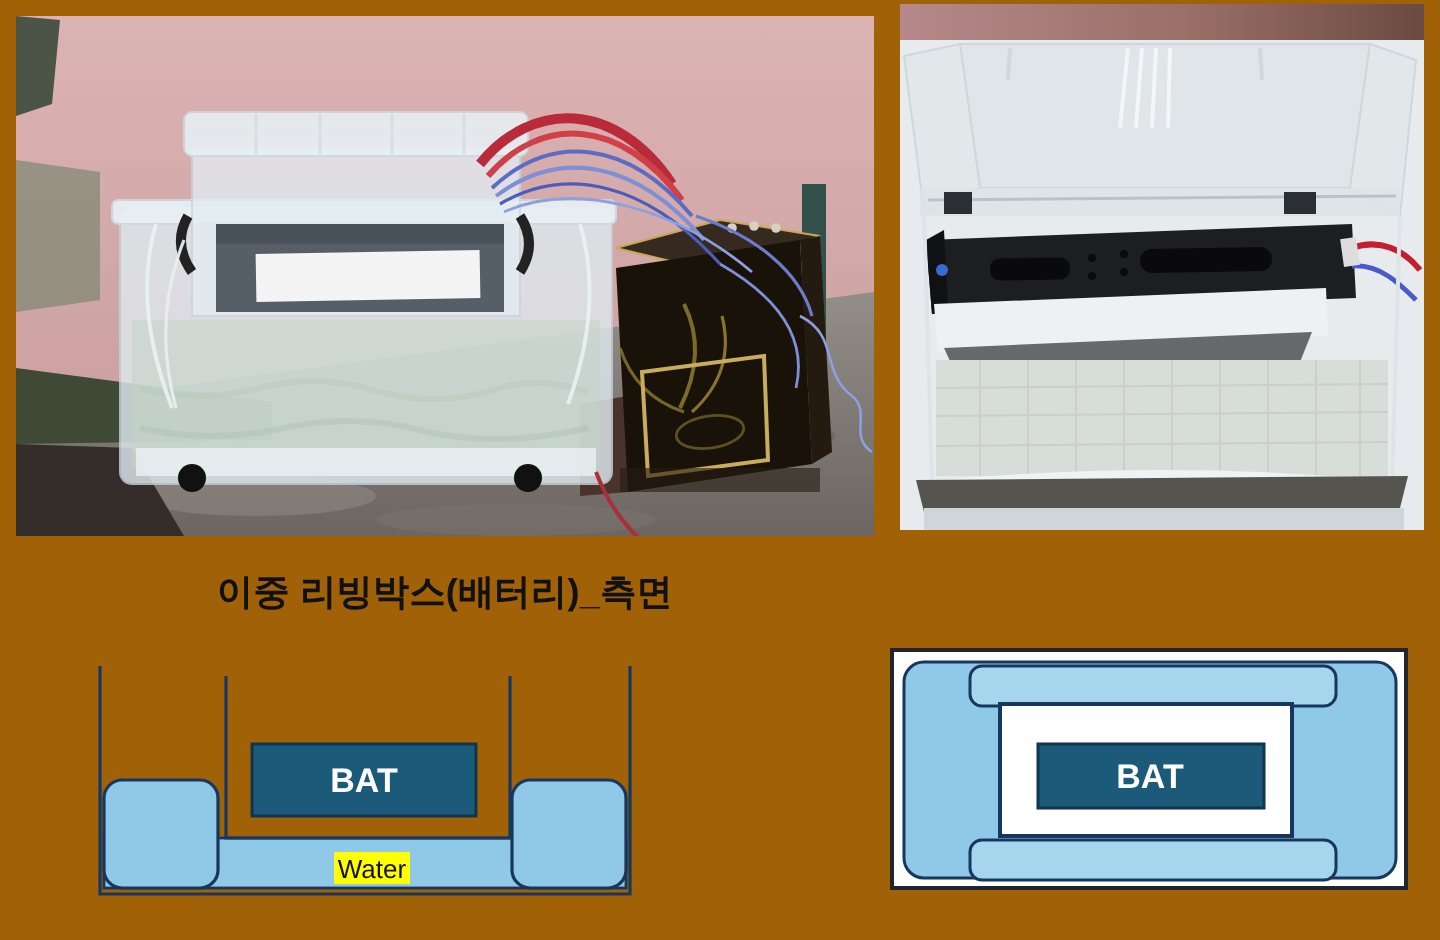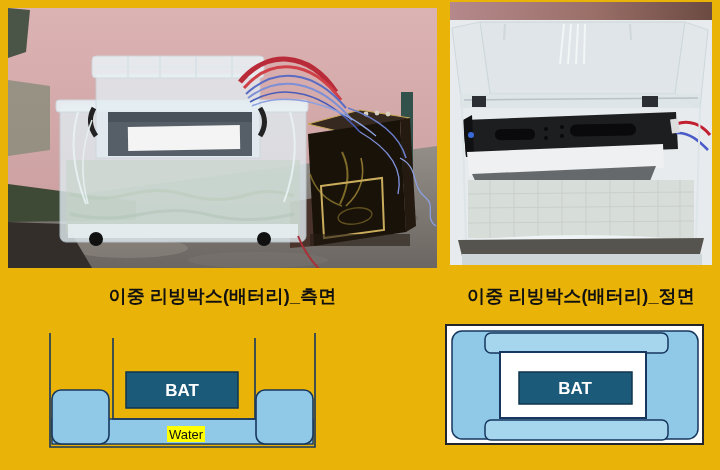--- a/index.html
+++ b/index.html
@@ -1,17 +1,17 @@
 <!DOCTYPE html>
 <html><head>
 <meta charset="utf-8">
 <style>
   html,body{margin:0;padding:0;background:#fff;}
   .canvas{
-    position:relative;width:720px;height:470px;background:#eab308;
+    position:relative;width:720px;height:470px;background:#a16207;
     font-family:"Liberation Sans", sans-serif;overflow:hidden;
   }
   .abs{position:absolute;}
   .caption{
     position:absolute;text-align:center;color:#111;
     font-size:18px;font-weight:bold;letter-spacing:0.2px;
     font-family:"Liberation Sans", sans-serif;
   }
   svg{display:block;}
 </style>
@@ -170,21 +170,20 @@
       <rect x="18" y="178" width="226" height="58" fill="#eef2f3" opacity="0.4"></rect>
     </g>
     <line x1="12" y1="104" x2="16" y2="240" stroke="#dde5e8" stroke-width="2"></line>
     <line x1="250" y1="106" x2="246" y2="240" stroke="#dde5e8" stroke-width="2"></line>
     <path d="M10,241 Q131,229 252,241" stroke="#eef3f5" stroke-width="4" fill="none"></path>
     <polygon points="8,238 254,236 250,252 12,254" fill="#56544e"></polygon>
     <rect x="12" y="252" width="240" height="11" fill="#cfd6d9"></rect>
   </svg>
 
   <div class="caption" style="left:8px;top:284px;width:429px;">이중 리빙박스(배터리)_측면</div>
-  <div class="caption" style="left:450px;top:284px;width:262px;">이중 리빙박스(배터리)_정면</div>
 
   <svg class="abs" style="left:0px;top:320px;" width="360" height="150" viewBox="0 0 360 150">
 
     <rect x="52" y="99" width="261" height="25" fill="#8FC9E7" stroke="#17375E" stroke-width="1.4"></rect>
 
     <rect x="52" y="70" width="57" height="54" rx="9" fill="#8FC9E7" stroke="#17375E" stroke-width="1.6"></rect>
     <rect x="256" y="70" width="57" height="54" rx="9" fill="#8FC9E7" stroke="#17375E" stroke-width="1.6"></rect>
 
     <path d="M50,13 L50,127 L315,127 L315,13" fill="none" stroke="#17375E" stroke-width="1.6"></path>
 

